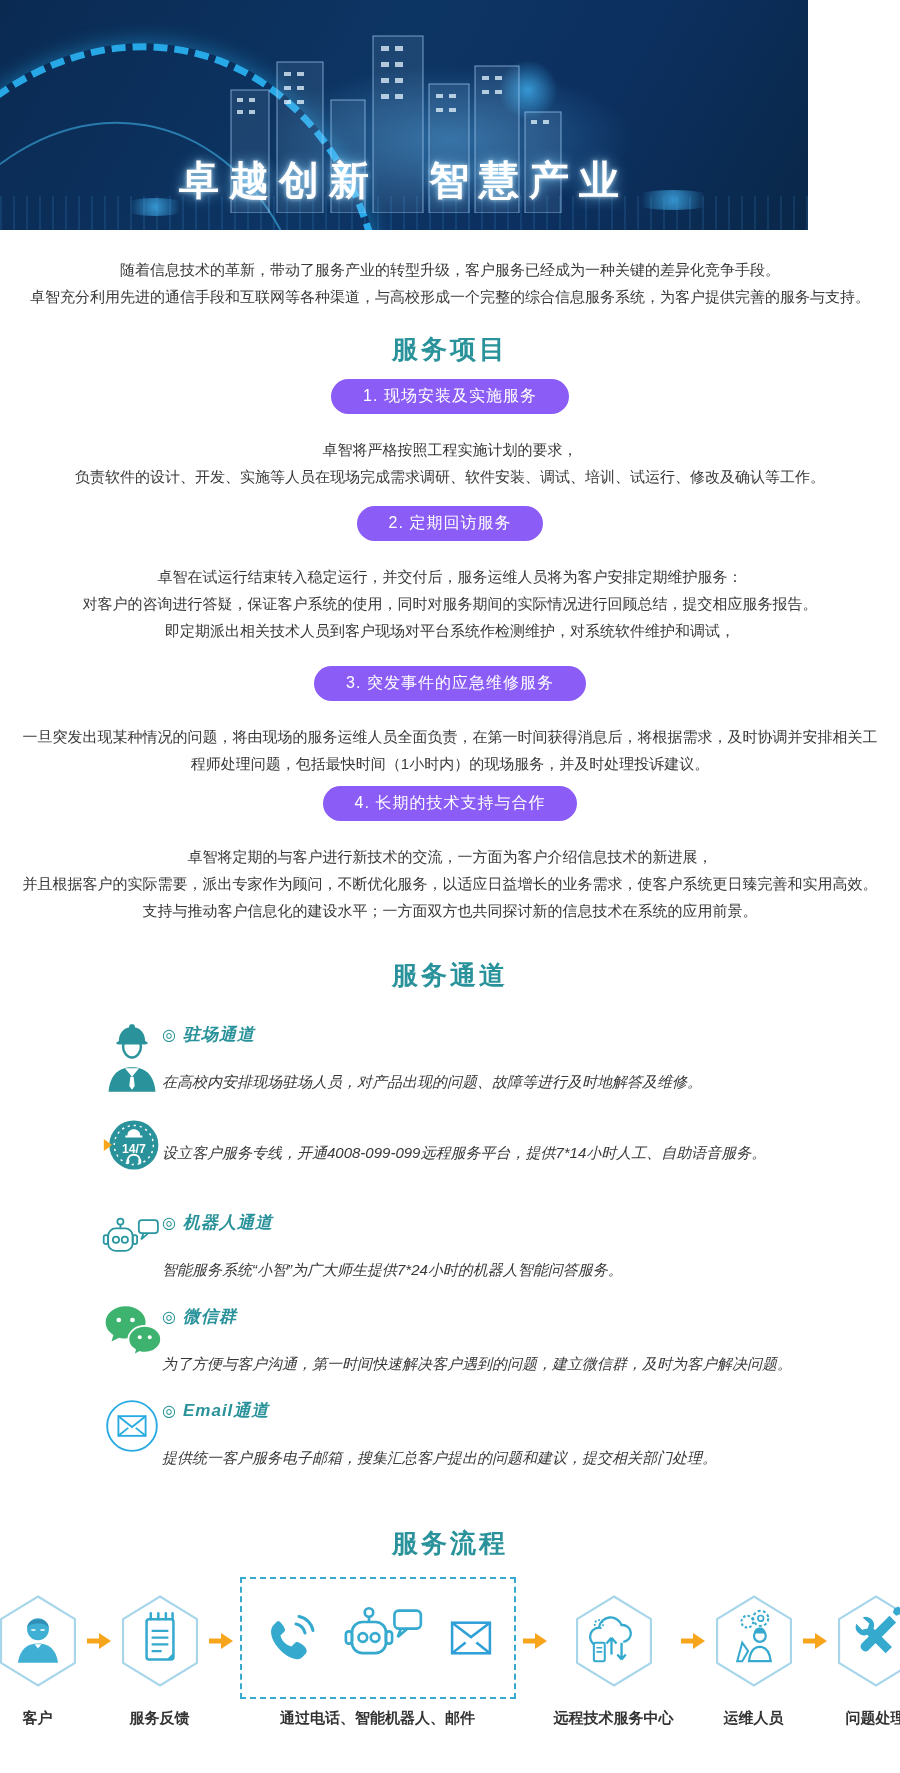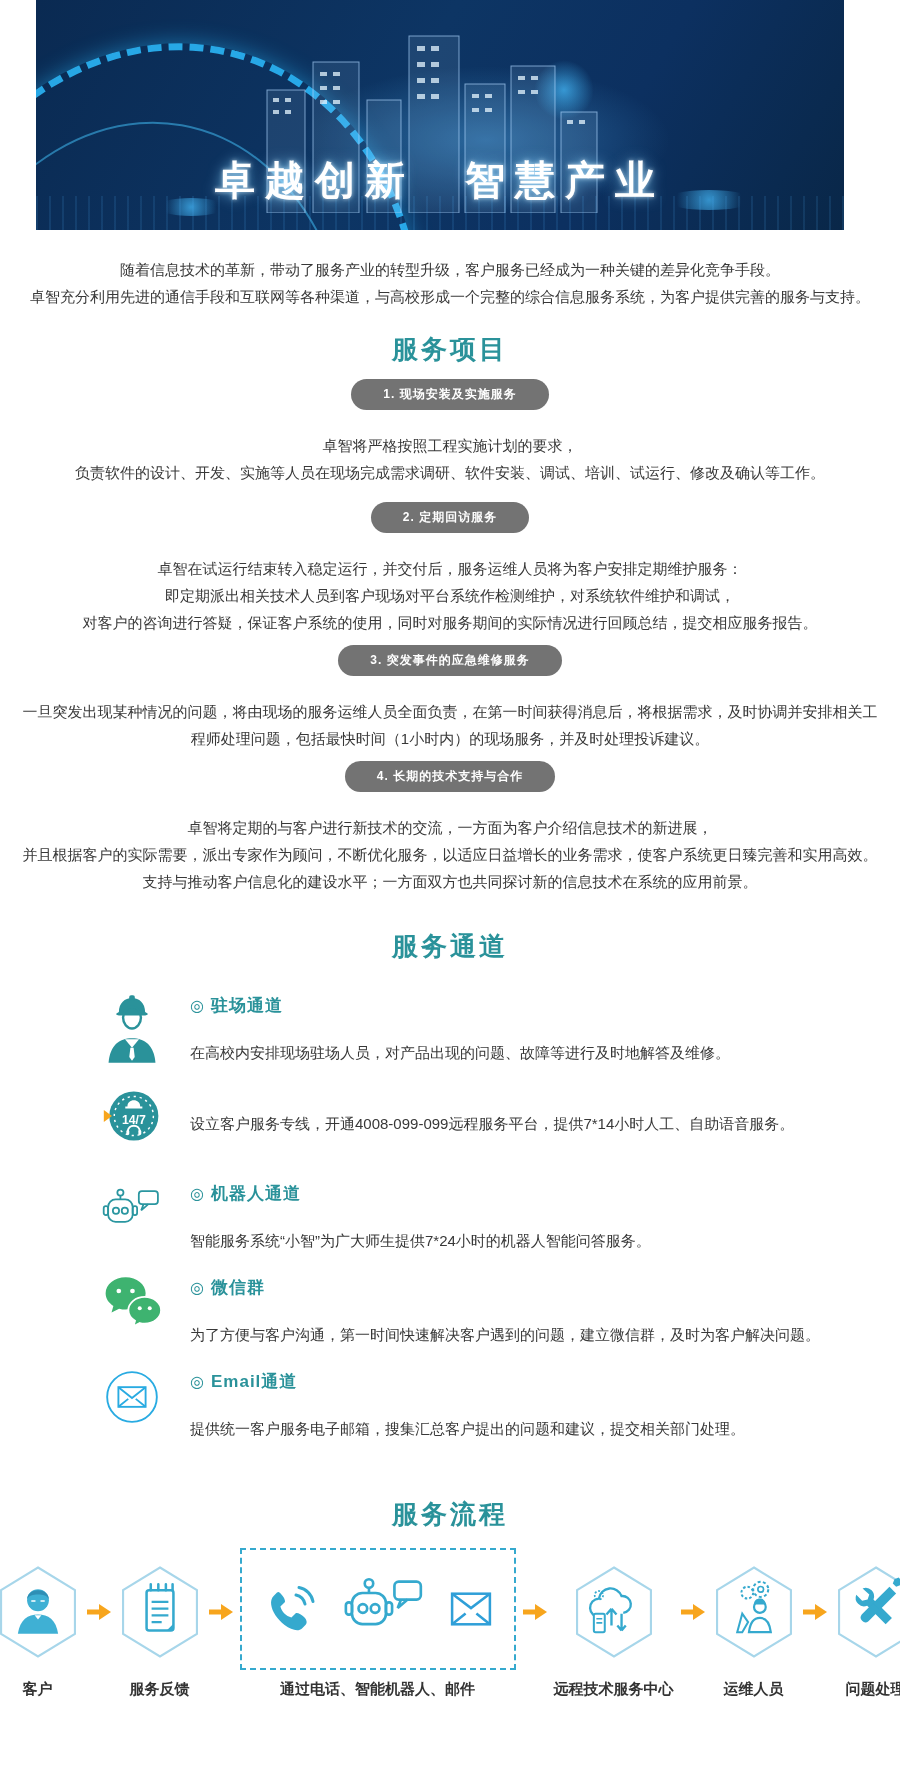--- a/index.html
+++ b/index.html
@@ -4,21 +4,20 @@
 <style>
   html,body{margin:0;padding:0;}
   body{
     width:900px;height:1773px;overflow:hidden;background:#ffffff;
     font-family:"Liberation Sans","DejaVu Sans",sans-serif;color:#333;
   }
   
   .hero{
     position:relative;width:808px;height:230px;overflow:hidden;
     background:linear-gradient(120deg,#0a2a52 0%,#0d3564 45%,#0c3060 70%,#092748 100%);
-    margin-left:36px;
   }
   .hero .arc1{
     position:absolute;left:-150px;top:40px;width:520px;height:640px;
     border:7px dashed rgba(45,190,255,.85);border-radius:50%;
     transform:rotate(14deg);box-shadow:0 0 22px rgba(45,190,255,.45);
   }
   .hero .arc2{
     position:absolute;left:-120px;top:120px;width:430px;height:560px;
     border:2px solid rgba(70,200,255,.5);border-radius:50%;
     transform:rotate(10deg);
@@ -45,30 +44,30 @@
   .h-services{margin-top:22px;}
   .h-channels{margin-top:34px;}
   .h-process{margin-top:52px;}
   .intro{padding-top:26px;}
   .intro p,.sline{
     margin:0;text-align:center;font-size:15px;line-height:27px;color:#383838;
   }
   .services{padding:0 18px;}
   .pill-wrap{text-align:center;}
   .pill{
-    display:inline-block;background:#737373;color:#fff;font-size:12px;font-weight:bold;
+    display:inline-block;background:#8b5cf6;color:#fff;font-size:16px;font-weight:normal;
     padding:7px 32px;border-radius:18px;letter-spacing:1px;
   }
-  .pw1{margin-top:12px;} .pw2{margin-top:16px;} .pw3{margin-top:9px;} .pw4{margin-top:9px;}
+  .pw1{margin-top:12px;} .pw2{margin-top:16px;} .pw3{margin-top:22px;} .pw4{margin-top:9px;}
   .p-after{margin-top:22px;}
   
   .channels{margin-top:26px;padding-left:102px;}
   .channel{display:flex;align-items:flex-start;margin-bottom:15px;min-height:79px;}
   .channel .cicon{width:60px;height:74px;flex:0 0 60px;display:flex;justify-content:center;}
-  .channel .ctext{margin-left:28px;padding-top:4px;}
+  .channel .ctext{padding-top:4px;font-style:italic;}
   .ctitle{color:#2a929a;font-size:17px;font-weight:bold;letter-spacing:1px;}
   .ctitle .marker{margin-right:6px;font-size:16px;}
   .cdesc{margin:27px 0 0 0;font-size:15px;color:#383838;}
   
   .flow{margin-top:28px;display:flex;justify-content:center;align-items:flex-start;padding-left:13px;}
   .step{display:flex;flex-direction:column;align-items:center;}
   .step .art{height:104px;display:flex;align-items:center;}
   .step-label{margin-top:16px;font-size:15px;color:#333;white-space:nowrap;font-weight:bold;}
   .arrow{height:104px;display:flex;align-items:center;margin:0 6px;}
   .dashedbox{
@@ -147,22 +146,22 @@
     <div class="p-after">
       <p class="sline">卓智将严格按照工程实施计划的要求，</p>
       <p class="sline">负责软件的设计、开发、实施等人员在现场完成需求调研、软件安装、调试、培训、试运行、修改及确认等工作。</p>
     </div>
 
     <div class="pill-wrap pw2">
       <span class="pill">2. 定期回访服务</span>
     </div>
     <div class="p-after">
       <p class="sline">卓智在试运行结束转入稳定运行，并交付后，服务运维人员将为客户安排定期维护服务：</p>
+      <p class="sline">对客户的咨询进行答疑，保证客户系统的使用，同时对服务期间的实际情况进行回顾总结，提交相应服务报告。</p>
       <p class="sline">即定期派出相关技术人员到客户现场对平台系统作检测维护，对系统软件维护和调试，</p>
-      <p class="sline">对客户的咨询进行答疑，保证客户系统的使用，同时对服务期间的实际情况进行回顾总结，提交相应服务报告。</p>
     </div>
 
     <div class="pill-wrap pw3">
       <span class="pill">3. 突发事件的应急维修服务</span>
     </div>
     <div class="p-after">
       <p class="sline">一旦突发出现某种情况的问题，将由现场的服务运维人员全面负责，在第一时间获得消息后，将根据需求，及时协调并安排相关工</p>
       <p class="sline">程师处理问题，包括最快时间（1小时内）的现场服务，并及时处理投诉建议。</p>
     </div>
 

